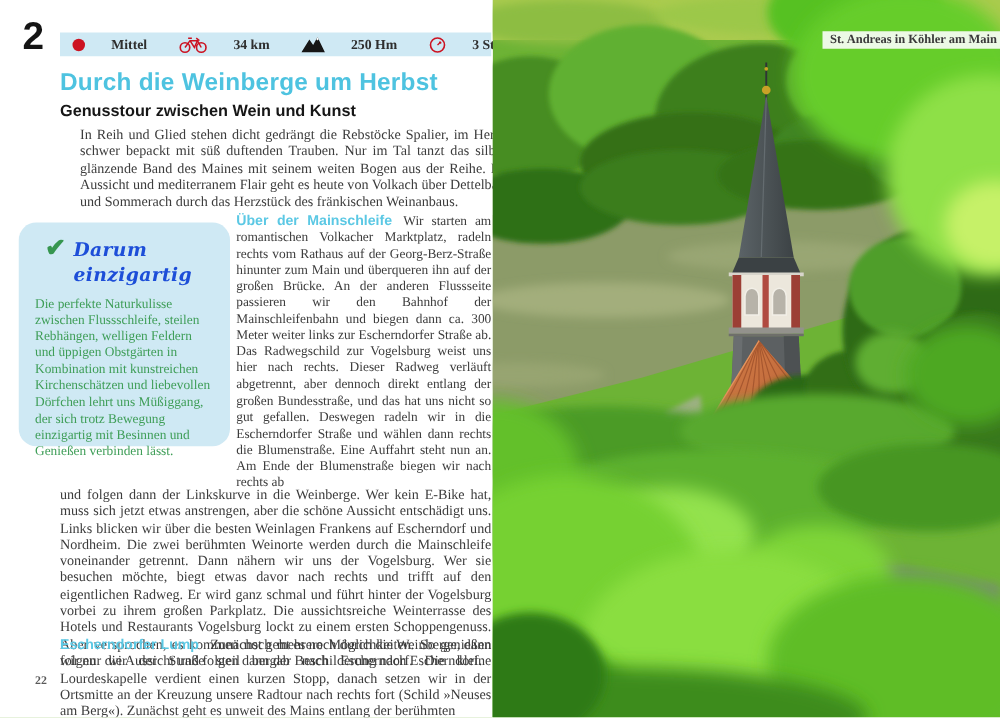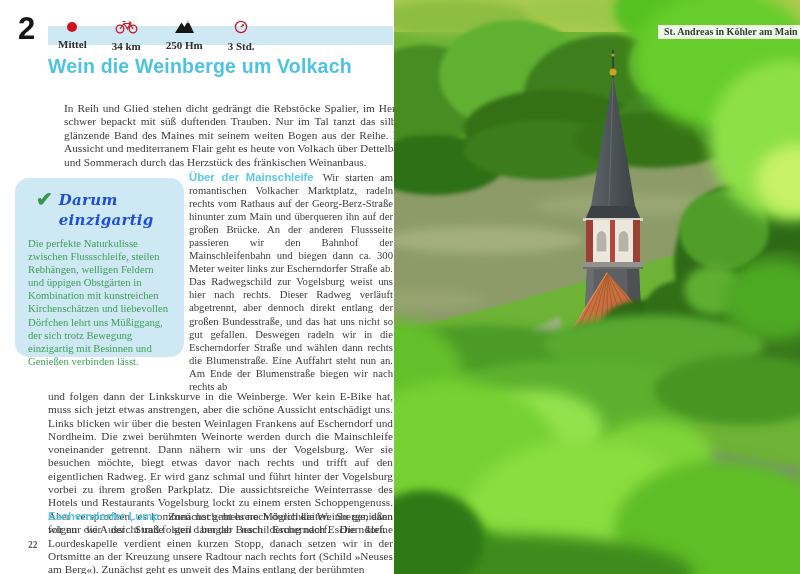--- a/index.html
+++ b/index.html
@@ -11,22 +11,22 @@
   
   .left-page { position:absolute; left:0; top:0; width:394px; height:574px; background:#ffffff; }
   .chapter-num {
     position:absolute; left:18px; top:13px; font-family:"Liberation Sans", sans-serif;
     font-weight:bold; font-size:31px; line-height:1; color:#141414;
   }
   .stats-bar {
     position:absolute; left:48px; top:26px; width:345px; height:19px;
     background:#cfe9f4; display:flex; align-items:center; gap:25px; padding:0 10px;
   }
-  .stat { display:inline-flex; align-items:center; gap:6px; font-family:"Liberation Serif", serif;
-    font-weight:bold; font-size:11px; color:#2e2e2e; white-space:nowrap;flex-direction:column; }
+  .stat { display:inline-flex; align-items:center; gap:21px; font-family:"Liberation Serif", serif;
+    font-weight:bold; font-size:11px; color:#2e2e2e; white-space:nowrap; }
   .dot-icon { width:10px; height:10px; border-radius:50%; background:#cc1322; display:inline-block; }
   .stat svg { display:block; }
   .title {
     position:absolute; left:48px; top:55px; width:344px;
     font-family:"Liberation Sans", sans-serif; font-weight:bold; font-size:19.5px;
     color:#4ec3e0; letter-spacing:0.2px;
   }
   .subtitle {
     position:absolute; left:48px; top:81px; width:344px;
     font-family:"Liberation Sans", sans-serif; font-weight:bold; font-size:13px; color:#161616;
@@ -104,21 +104,22 @@
       </div>
       <div class="stat">
         <svg width="14" height="14" viewBox="0 0 14 14">
           <circle cx="7" cy="7" r="5.6" fill="none" stroke="#cc1322" stroke-width="1.3"></circle>
           <path d="M7 7 L9.6 4.6 M9.6 4.6 L8.2 4.9 M9.6 4.6 L9.4 6" fill="none" stroke="#cc1322" stroke-width="1.1"></path>
         </svg>
         <span>3 Std.</span>
       </div>
     </div>
 
-    <h1 class="title">Wein die Weinberge um Volkach</h1>
+    <h1 class="title">Durch die Weinberge um Herbst</h1>
+    <h2 class="subtitle">Genusstour zwischen Wein und Kunst</h2>
     <p class="intro">In Reih und Glied stehen dicht gedrängt die Rebstöcke Spalier, im Herbst schwer bepackt mit süß duftenden Trauben. Nur im Tal tanzt das silbrig glänzende Band des Maines mit seinem weiten Bogen aus der Reihe. Mit Aussicht und mediterranem Flair geht es heute von Volkach über Dettelbach und Sommerach durch das Herzstück des fränkischen Weinanbaus.</p>
 
     <aside class="highlight-box">
       <div class="box-head">
         <span class="check">✔</span>
         <span class="box-heading">Darum einzigartig</span>
       </div>
       <p class="box-text">Die perfekte Naturkulisse zwischen Flussschleife, steilen Rebhängen, welligen Feldern und üppigen Obstgärten in Kombination mit kunstreichen Kirchenschätzen und liebevollen Dörfchen lehrt uns Müßiggang, der sich trotz Bewegung einzigartig mit Besinnen und Genießen verbinden lässt.</p>
     </aside>
 

